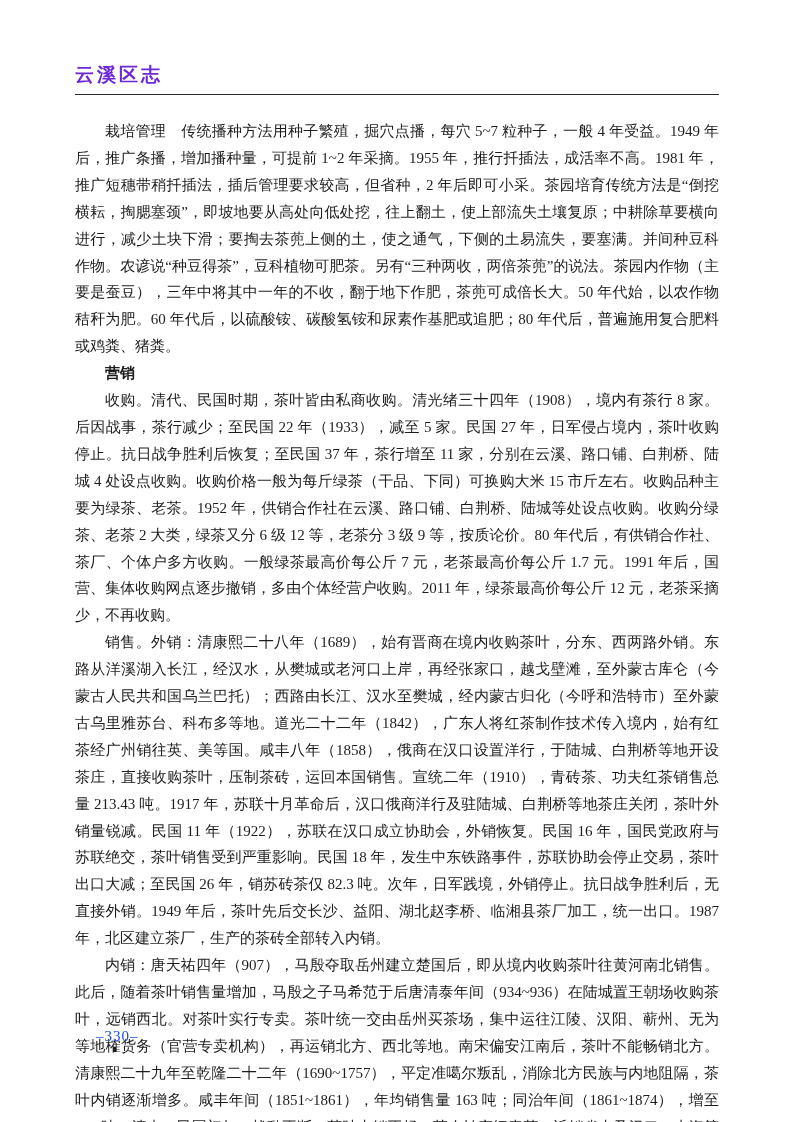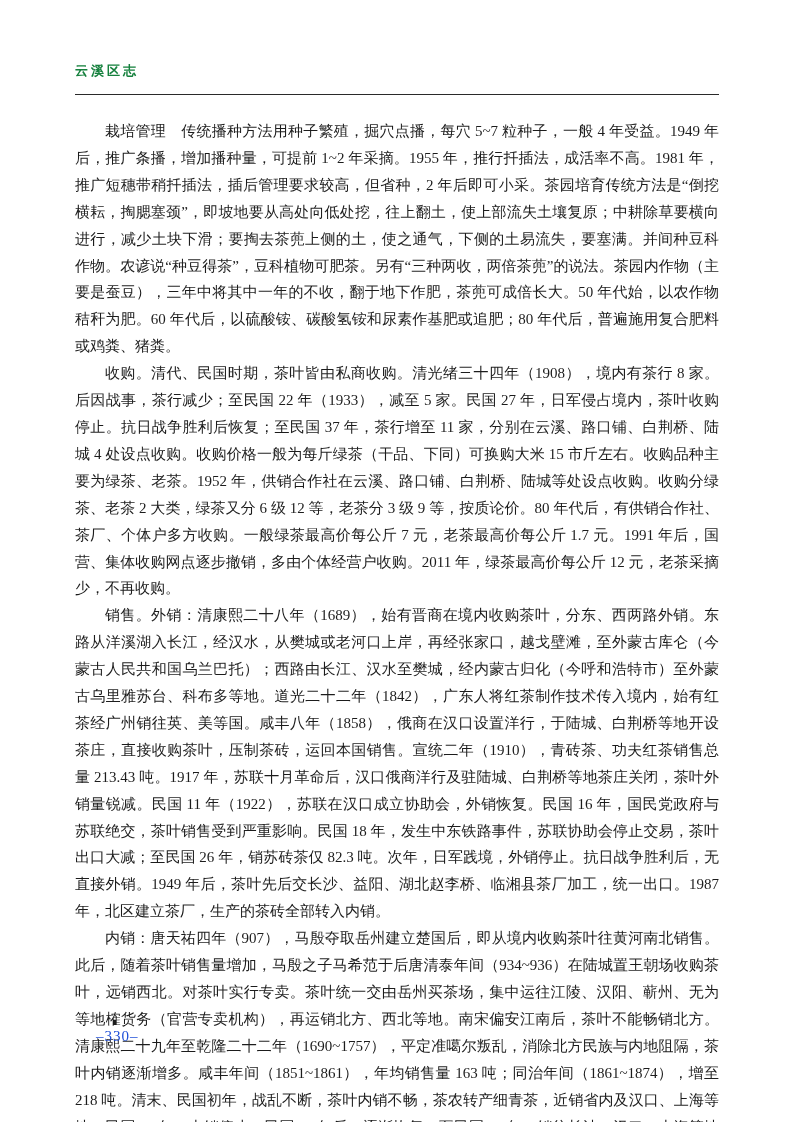--- a/index.html
+++ b/index.html
@@ -14,24 +14,24 @@
     background: #ffffff;
     color: #1c1c1c;
     overflow: hidden;
     font-family: "Liberation Serif", "DejaVu Serif", serif;
   }
   .running-head {
     position: absolute;
     left: 75px;
     top: 62px;
     font-family: "Liberation Sans", "DejaVu Sans", sans-serif;
-    font-size: 13px;
+    font-size: 19px;
     font-weight: 600;
     letter-spacing: 3px;
-    color: #15803d;
+    color: #6d28d9;
     text-align: right;
   }
   .head-rule {
     position: absolute;
     left: 75px;
     top: 94px;
     width: 644px;
     height: 0;
     border-top: 1.4px solid #2a2a2a;
   }
@@ -72,20 +72,21 @@
 <div class="page">
 
   <div class="running-head">云溪区志</div>
 
   <div class="head-rule"></div>
 
   <div class="body-text">
 
     <p><span class="lead">栽培管理</span><span>　传统播种方法用种子繁殖，掘穴点播，每穴 5~7 粒种子，一般 4 年受益。1949 年后，推广条播，增加播种量，可提前 1~2 年采摘。1955 年，推行扦插法，成活率不高。1981 年，推广短穗带稍扦插法，插后管理要求较高，但省种，2 年后即可小采。茶园培育传统方法是“倒挖横耘，掏腮塞颈”，即坡地要从高处向低处挖，往上翻土，使上部流失土壤复原；中耕除草要横向进行，减少土块下滑；要掏去茶蔸上侧的土，使之通气，下侧的土易流失，要塞满。并间种豆科作物。农谚说“种豆得茶”，豆科植物可肥茶。另有“三种两收，两倍茶蔸”的说法。茶园内作物（主要是蚕豆），三年中将其中一年的不收，翻于地下作肥，茶蔸可成倍长大。50 年代始，以农作物秸秆为肥。60 年代后，以硫酸铵、碳酸氢铵和尿素作基肥或追肥；80 年代后，普遍施用复合肥料或鸡粪、猪粪。</span></p>
 
+    <p class="section-heading">营销</p>
 
     <p><span class="lead">收购</span><span>。清代、民国时期，茶叶皆由私商收购。清光绪三十四年（1908），境内有茶行 8 家。后因战事，茶行减少；至民国 22 年（1933），减至 5 家。民国 27 年，日军侵占境内，茶叶收购停止。抗日战争胜利后恢复；至民国 37 年，茶行增至 11 家，分别在云溪、路口铺、白荆桥、陆城 4 处设点收购。收购价格一般为每斤绿茶（干品、下同）可换购大米 15 市斤左右。收购品种主要为绿茶、老茶。1952 年，供销合作社在云溪、路口铺、白荆桥、陆城等处设点收购。收购分绿茶、老茶 2 大类，绿茶又分 6 级 12 等，老茶分 3 级 9 等，按质论价。80 年代后，有供销合作社、茶厂、个体户多方收购。一般绿茶最高价每公斤 7 元，老茶最高价每公斤 1.7 元。1991 年后，国营、集体收购网点逐步撤销，多由个体经营户收购。2011 年，绿茶最高价每公斤 12 元，老茶采摘少，不再收购。</span></p>
 
     <p><span class="lead">销售</span><span>。外销：清康熙二十八年（1689），始有晋商在境内收购茶叶，分东、西两路外销。东路从洋溪湖入长江，经汉水，从樊城或老河口上岸，再经张家口，越戈壁滩，至外蒙古库仑（今蒙古人民共和国乌兰巴托）；西路由长江、汉水至樊城，经内蒙古归化（今呼和浩特市）至外蒙古乌里雅苏台、科布多等地。道光二十二年（1842），广东人将红茶制作技术传入境内，始有红茶经广州销往英、美等国。咸丰八年（1858），俄商在汉口设置洋行，于陆城、白荆桥等地开设茶庄，直接收购茶叶，压制茶砖，运回本国销售。宣统二年（1910），青砖茶、功夫红茶销售总量 213.43 吨。1917 年，苏联十月革命后，汉口俄商洋行及驻陆城、白荆桥等地茶庄关闭，茶叶外销量锐减。民国 11 年（1922），苏联在汉口成立协助会，外销恢复。民国 16 年，国民党政府与苏联绝交，茶叶销售受到严重影响。民国 18 年，发生中东铁路事件，苏联协助会停止交易，茶叶出口大减；至民国 26 年，销苏砖茶仅 82.3 吨。次年，日军践境，外销停止。抗日战争胜利后，无直接外销。1949 年后，茶叶先后交长沙、益阳、湖北赵李桥、临湘县茶厂加工，统一出口。1987 年，北区建立茶厂，生产的茶砖全部转入内销。</span></p>
 
     <p><span class="lead">内销</span><span>：唐天祐四年（907），马殷夺取岳州建立楚国后，即从境内收购茶叶往黄河南北销售。此后，随着茶叶销售量增加，马殷之子马希范于后唐清泰年间（934~936）在陆城置王朝场收购茶叶，远销西北。对茶叶实行专卖。茶叶统一交由岳州买茶场，集中运往江陵、汉阳、蕲州、无为等地榷货务（官营专卖机构），再运销北方、西北等地。南宋偏安江南后，茶叶不能畅销北方。清康熙二十九年至乾隆二十二年（1690~1757），平定准噶尔叛乱，消除北方民族与内地阻隔，茶叶内销逐渐增多。咸丰年间（1851~1861），年均销售量 163 吨；同治年间（1861~1874），增至 218 吨。清末、民国初年，战乱不断，茶叶内销不畅，茶农转产细青茶，近销省内及汉口、上海等地。民国 27 年，内销停止。民国 34 年后，逐渐恢复；至民国 37 年，销往长沙、汉口、上海等地茶叶计 300 吨。1951 年，绿茶始销汉口、蚌埠、天津、济南等地。1954 年，销广州、汉口、南京、郑州等地。1954 年后，绿茶交长沙茶厂拼制后内销，年约 100 吨；老茶交益阳茶厂、湖北赵李桥茶厂加工成青砖茶或茯砖茶后，销往东北、西北</span></p>
 
   </div>
 
   <div class="folio">–330–</div>

